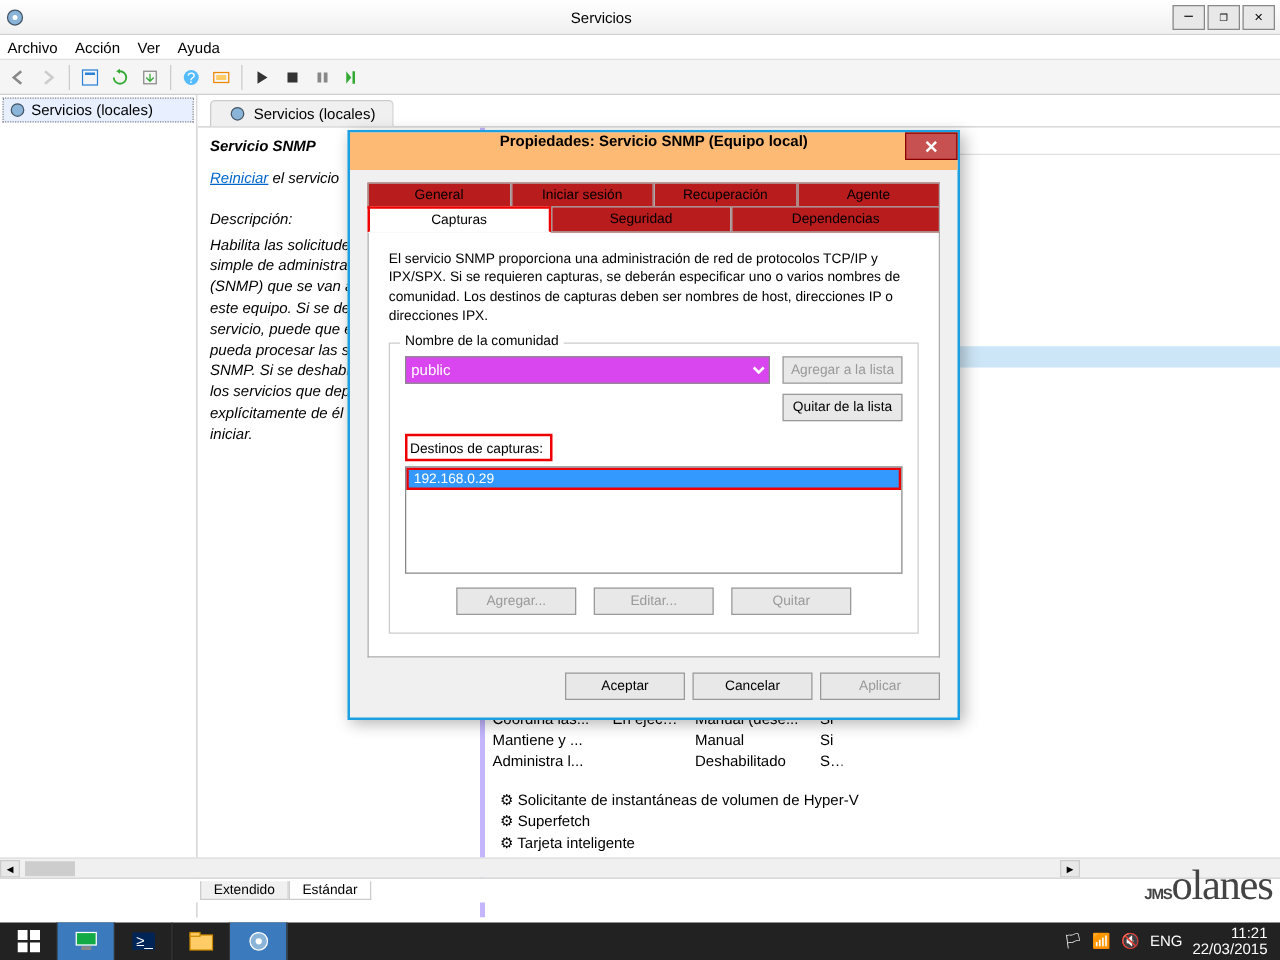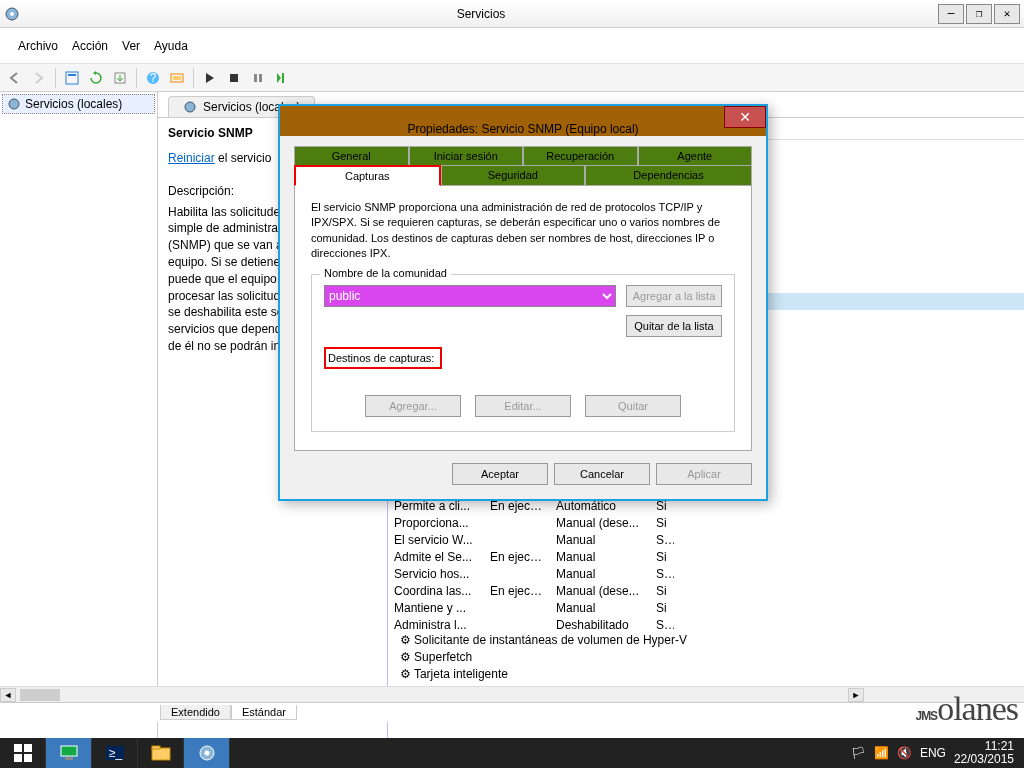--- a/index.html
+++ b/index.html
@@ -5,41 +5,41 @@
 * { box-sizing: border-box; margin: 0; padding: 0; font-family: "Segoe UI", Tahoma, sans-serif; font-size: 12px; }
 body { width: 1024px; height: 768px; background: #fff; overflow: hidden; position: relative; }
 
 
 .titlebar { height: 28px; background: linear-gradient(#fff, #f0f0f0); border-bottom: 1px solid #d0d0d0; display: flex; align-items: center; padding: 0 4px; }
 .titlebar .icon { width: 16px; height: 16px; margin-right: 6px; }
 .titlebar .title { flex: 1; text-align: center; font-size: 12px; }
 .titlebar .winbtn { width: 26px; height: 20px; border: 1px solid #888; background: #e8e8e8; margin-left: 2px; display: flex; align-items: center; justify-content: center; font-family: monospace; font-size: 11px; }
 
 
-.menubar { height: 36px; background: #fff; display: flex; align-items: center; padding: 0 18px; border-bottom: 1px solid #e0e0e0; }
+.menubar { height: 20px; background: #fff; display: flex; align-items: center; padding: 0 6px; border-bottom: 1px solid #e0e0e0; }
 .menubar span { margin-right: 14px; }
 
 
 .toolbar { height: 28px; background: #f5f5f5; border-bottom: 1px solid #d0d0d0; display: flex; align-items: center; padding: 0 4px; gap: 2px; }
 .toolbar .tbtn { width: 22px; height: 22px; display: flex; align-items: center; justify-content: center; border: 1px solid transparent; }
 .toolbar .sep { width: 1px; height: 20px; background: #ccc; margin: 0 3px; }
 
 
 .mainbody { display: flex; height: 658px; }
 .leftpane { width: 158px; border-right: 1px solid #ccc; background: #fff; padding: 2px; }
 .leftpane .node { display: flex; align-items: center; padding: 2px 4px; background: #e8f0ff; border: 1px dotted #888; }
 .rightpane { flex: 1; display: flex; flex-direction: column; }
 
 
 .rp-header { height: 26px; background: #fff; display: flex; align-items: flex-end; padding-left: 10px; border-bottom: 1px solid #ccc; }
 .rp-tab { background: #f0f0f0; border: 1px solid #ccc; border-bottom: none; border-radius: 4px 4px 0 0; padding: 3px 14px; display: flex; align-items: center; font-size: 13px; }
 
 
 .rp-content { flex: 1; display: flex; overflow: hidden; }
-.detail { width: 230px; padding: 8px 10px; border-right: 1px solid #c4b5fd; font-size: 11px; }
+.detail { width: 230px; padding: 8px 10px; border-right: 4px solid #c4b5fd; font-size: 11px; font-style: italic; }
 .detail h4 { font-size: 12px; font-weight: bold; margin-bottom: 10px; }
 .detail .link { color: #0066cc; text-decoration: underline; cursor: pointer; }
 .detail p { margin-top: 4px; line-height: 1.4; }
 
 
 .table { flex: 1; overflow: hidden; }
 .thead { display: flex; background: #fff; border-bottom: 1px solid #e0e0e0; height: 22px; align-items: center; }
 .thead .th { padding: 2px 6px; border-right: 1px solid #e0e0e0; font-size: 11px; overflow: hidden; white-space: nowrap; }
 .tbody { overflow-y: auto; height: 614px; }
 .trow { display: flex; height: 17px; align-items: center; font-size: 11px; }
@@ -59,28 +59,28 @@
 
 
 .taskbar { position: absolute; bottom: 0; left: 0; right: 0; height: 30px; background: #222; display: flex; align-items: center; color: #fff; }
 .taskbar .tbitem { width: 46px; height: 30px; display: flex; align-items: center; justify-content: center; border-right: 1px solid #333; }
 .taskbar .tbitem.active { background: #3a7abd; }
 .taskbar .tray { margin-left: auto; display: flex; align-items: center; gap: 8px; padding-right: 10px; font-size: 11px; }
 .taskbar .clock { text-align: right; line-height: 1.1; }
 
 
 .dialog { position: absolute; left: 278px; top: 104px; width: 490px; background: #f0f0f0; border: 2px solid #1ba1e2; box-shadow: 3px 3px 12px rgba(0,0,0,0.3); }
-.dialog .dtitle { height: 30px; background: #a16207; color: #000; display: flex; align-items: flex-end; justify-content: center; position: relative; font-size: 12px; padding: 0 40px; }
+.dialog .dtitle { height: 30px; background: #fdba74; color: #000; display: flex; align-items: flex-start; justify-content: center; position: relative; font-size: 12px; padding: 0 40px; font-weight: bold; }
 .dialog .dclose { position: absolute; right: 0; top: 0; width: 42px; height: 22px; background: #c75050; color: #fff; display: flex; align-items: center; justify-content: center; font-size: 14px; border: 1px solid #800; }
 .dialog .dbody { padding: 10px 14px 14px; }
 
 
 .dtabs { border-bottom: 1px solid #aaa; }
 .dtabs-row { display: flex; }
-.dtab { flex: 1; text-align: center; padding: 3px 4px; border: 1px solid #aaa; background: #4d7c0f; font-size: 11px; margin-bottom: -1px; }
+.dtab { flex: 1; text-align: center; padding: 3px 4px; border: 1px solid #aaa; background: #b91c1c; font-size: 11px; margin-bottom: -1px; }
 .dtab.active { background: #fff; border-bottom: 1px solid #fff; }
 .tabcontent { background: #fff; border: 1px solid #aaa; border-top: none; padding: 14px 16px 18px; }
 
 .redbox { border: 2px solid #e00; }
 .fieldset { border: 1px solid #ccc; padding: 10px 12px 14px; margin-top: 12px; position: relative; }
 .fieldset .legend { position: absolute; top: -8px; left: 8px; background: #fff; padding: 0 4px; font-size: 11px; }
 .combo { display: flex; gap: 10px; align-items: center; }
 .combo select { flex: 1; height: 22px; background: #fff; border: 1px solid #888; }
 .combo select.sel { background: #d946ef; color: #fff; }
 .btn { min-width: 96px; height: 22px; background: #e8e8e8; border: 1px solid #999; font-size: 11px; }
@@ -451,23 +451,26 @@
           <button class="btn" disabled="">Agregar a la lista</button>
         </div>
         <div style="display:flex; justify-content:flex-end; margin-top:8px">
           <button class="btn">Quitar de la lista</button>
         </div>
 
         <div style="margin-top:10px">
           <div class="redbox" style="display:inline-block; padding:2px 6px 2px 2px">
             <span style="font-size:11px">Destinos de capturas:</span>
           </div>
+          <div class="listbox">
+            <div class="item redbox">192.168.0.29</div>
+          </div>
         </div>
 
-        <div style="display:flex; justify-content:center; gap:14px; margin-top:26px">
+        <div style="display:flex; justify-content:center; gap:14px; margin-top:11px">
           <button class="btn" disabled="">Agregar...</button>
           <button class="btn" disabled="">Editar...</button>
           <button class="btn" disabled="">Quitar</button>
         </div>
       </div>
     </div>
 
     <div class="dlg-buttons">
       <button class="btn">Aceptar</button>
       <button class="btn">Cancelar</button>

